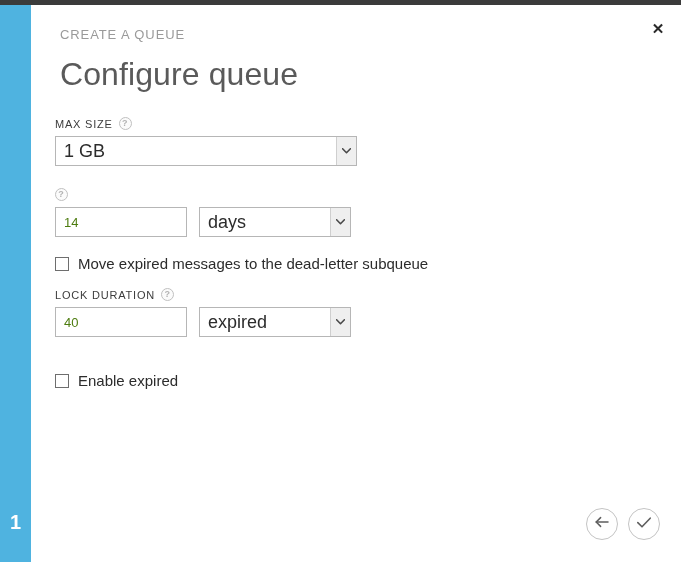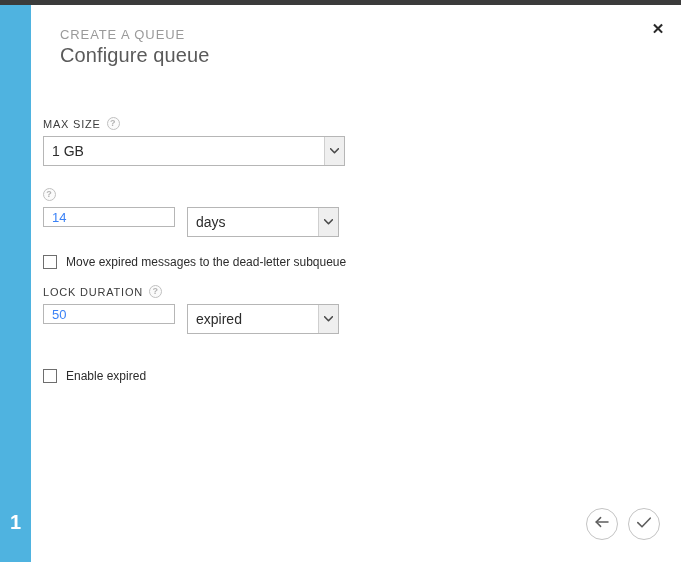--- a/index.html
+++ b/index.html
@@ -93,33 +93,33 @@
   }
   .eyebrow {
     font-size: 13px;
     letter-spacing: 0.9px;
     color: #9a9a9a;
     text-transform: uppercase;
     font-family: "Liberation Sans", sans-serif;
     white-space: nowrap;
   }
   .page-title {
-    margin-top: 2px;
-    font-size: 20px;
+    margin-top: 14px;
+    font-size: 32px;
     font-weight: 300;
     color: #5a5a5a;
     font-family: "Liberation Sans", sans-serif;
     white-space: nowrap;
     letter-spacing: 0.1px;
   }
 
   
   .form-body {
     position: absolute;
-    left: 12px;
+    left: 24px;
     top: 112px;
     width: 600px;
   }
 
   .field-group { margin-bottom: 0; }
 
   .field-label {
     font-size: 11px;
     letter-spacing: 0.8px;
     color: #3c3c3c;
@@ -152,49 +152,49 @@
 
   .row {
     display: flex;
     align-items: flex-start;
     gap: 12px;
     margin-top: 6px;
   }
 
   
   .text-input {
-    height: 20px;
+    height: 30px;
     border: 1px solid #b6b6b6;
     background: #ffffff;
     box-sizing: border-box;
     display: flex;
     align-items: center;
     padding: 0 8px;
     font-size: 13px;
-    color: #3b82f6;
+    color: #4d7c0f;
     font-family: "Liberation Sans", sans-serif;
   }
 
   
   .select-ctl {
     height: 30px;
     border: 1px solid #b6b6b6;
     background: #ffffff;
     box-sizing: border-box;
     display: flex;
     align-items: stretch;
     position: relative;
     cursor: pointer;
   }
   .select-value {
     flex: 1;
     display: flex;
     align-items: center;
     padding: 0 8px;
-    font-size: 14px;
+    font-size: 18px;
     color: #2c2c2c;
     font-family: "Liberation Sans", sans-serif;
     white-space: nowrap;
     overflow: hidden;
   }
   .select-arrow {
     width: 19px;
     background: #efefef;
     border-left: 1px solid #cfcfcf;
     display: flex;
@@ -222,21 +222,21 @@
     background: #ffffff;
     box-sizing: border-box;
     display: flex;
     align-items: center;
     justify-content: center;
     flex: 0 0 auto;
   }
   .checkbox svg { display: block; visibility: hidden; }
   .checkbox.checked svg { visibility: visible; }
   .check-label {
-    font-size: 12px;
+    font-size: 15px;
     color: #2c2c2c;
     font-family: "Liberation Sans", sans-serif;
     white-space: nowrap;
   }
 
   
   .sp-22 { height: 22px; }
   .sp-18 { height: 18px; }
   .sp-16 { height: 16px; }
   .sp-13 { height: 13px; }
@@ -333,21 +333,21 @@
       </div>
 
       <div class="sp-16"></div>
 
       <div class="field-group">
         <div class="field-label">
           <span>LOCK DURATION</span>
           <span class="help-icon">?</span>
         </div>
         <div class="row">
-          <div class="text-input w-num">50</div>
+          <div class="text-input w-num">40</div>
           <div class="select-ctl w-unit">
             <div class="select-value">expired</div>
             <div class="select-arrow">
               <svg width="9" height="6" viewBox="0 0 9 6" aria-hidden="true">
                 <path d="M0.6 0.8 L4.5 4.7 L8.4 0.8" fill="none" stroke="#4a4a4a" stroke-width="1.6" stroke-linecap="round" stroke-linejoin="round"></path>
               </svg>
             </div>
           </div>
         </div>
       </div>

